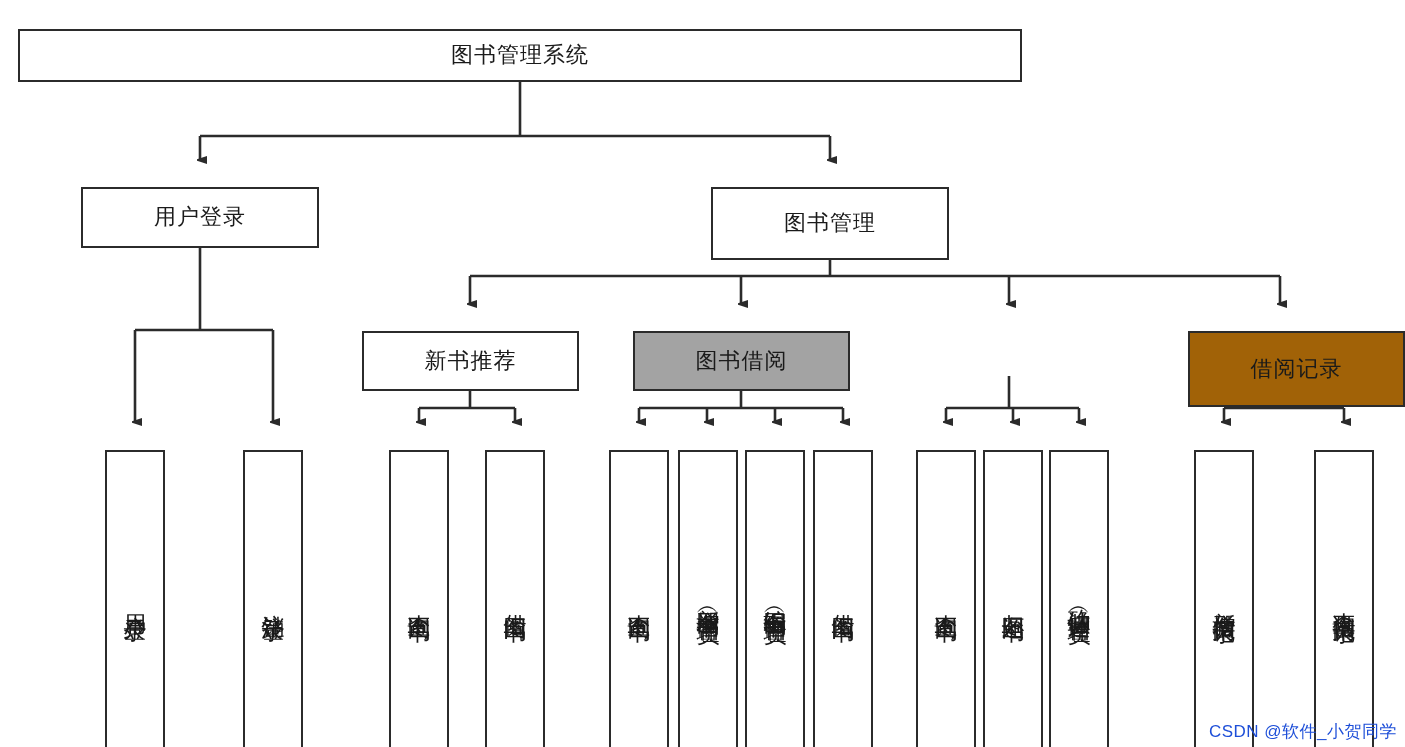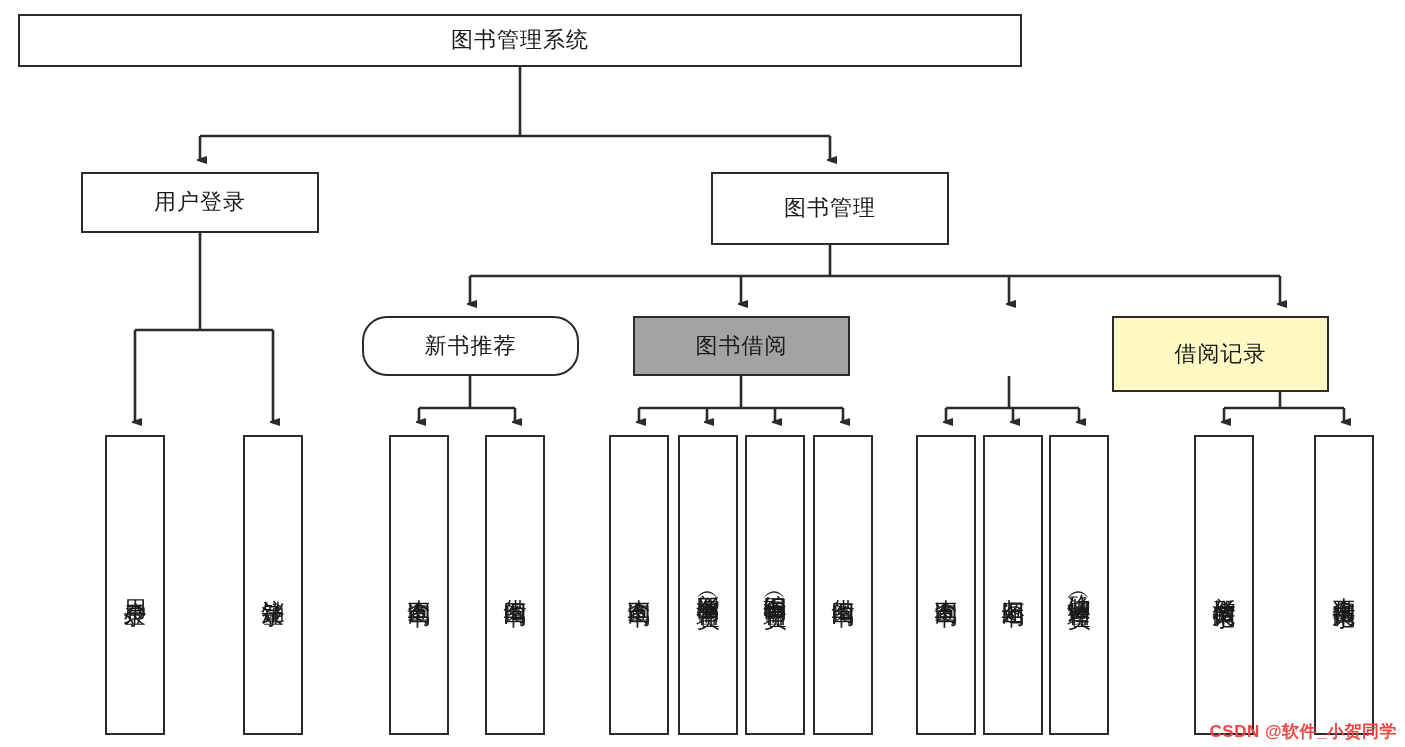--- a/index.html
+++ b/index.html
@@ -27,20 +27,21 @@
   }
   .node {
     position: absolute;
     box-sizing: border-box;
     background: #ffffff;
     border: 2px solid #2b2b2b;
     display: flex;
     align-items: center;
     justify-content: center;
     color: #1a1a1a;
+    margin-top: 15px;
   }
   .node.horiz {
     font-size: 22px;
     letter-spacing: 1px;
     line-height: 1.1;
   }
   .node.vert {
     writing-mode: vertical-rl;
     text-orientation: upright;
     font-size: 23px;
@@ -125,27 +126,27 @@
     <span>图书管理系统</span>
   </div>
 
   <div class="node horiz" style="left: 81px; top: 172px; width: 238px; height: 61px; border-color: rgb(43, 43, 43); background: rgb(255, 255, 255); color: rgb(26, 26, 26);">
     <span>用户登录</span>
   </div>
   <div class="node horiz" style="left: 711px; top: 172px; width: 238px; height: 73px; border-color: rgb(43, 43, 43); background: rgb(255, 255, 255); color: rgb(26, 26, 26);">
     <span>图书管理</span>
   </div>
 
-  <div class="node horiz" style="left: 362px; top: 316px; width: 217px; height: 60px; border-color: rgb(43, 43, 43); background: rgb(255, 255, 255); color: rgb(26, 26, 26); border-radius: 25px;">
+  <div class="node horiz" style="left: 362px; top: 316px; width: 217px; height: 60px; border-color: rgb(43, 43, 43); background: rgb(255, 255, 255); color: rgb(26, 26, 26);">
     <span>新书推荐</span>
   </div>
   <div class="node horiz" style="left: 633px; top: 316px; width: 217px; height: 60px; border-color: rgb(43, 43, 43); background: #a3a3a3; color: rgb(26, 26, 26);">
     <span>图书借阅</span>
   </div>
-  <div class="node horiz" style="left: 1112px; top: 316px; width: 217px; height: 76px; border-color: rgb(43, 43, 43); background: #fef9c3; color: rgb(26, 26, 26);">
+  <div class="node horiz" style="left: 1188px; top: 316px; width: 217px; height: 76px; border-color: rgb(43, 43, 43); background: #a16207; color: rgb(26, 26, 26);">
     <span>借阅记录</span>
   </div>
 
   <div class="node vert" style="left: 105px; top: 435px; width: 60px; height: 300px; border-color: rgb(43, 43, 43); background: rgb(255, 255, 255); color: rgb(26, 26, 26);">
     <span class="vlabel">用户登录</span>
   </div>
   <div class="node vert" style="left: 243px; top: 435px; width: 60px; height: 300px; border-color: rgb(43, 43, 43); background: rgb(255, 255, 255); color: rgb(26, 26, 26);">
     <span class="vlabel">注销登录</span>
   </div>
   <div class="node vert" style="left: 389px; top: 435px; width: 60px; height: 300px; border-color: rgb(43, 43, 43); background: rgb(255, 255, 255); color: rgb(26, 26, 26);">
@@ -175,15 +176,15 @@
   <div class="node vert" style="left: 1049px; top: 435px; width: 60px; height: 300px; border-color: rgb(43, 43, 43); background: rgb(255, 255, 255); color: rgb(26, 26, 26);">
     <span class="vlabel">确认归还（管理员）</span>
   </div>
   <div class="node vert" style="left: 1194px; top: 435px; width: 60px; height: 300px; border-color: rgb(43, 43, 43); background: rgb(255, 255, 255); color: rgb(26, 26, 26);">
     <span class="vlabel">新增借阅记录</span>
   </div>
   <div class="node vert" style="left: 1314px; top: 435px; width: 60px; height: 300px; border-color: rgb(43, 43, 43); background: rgb(255, 255, 255); color: rgb(26, 26, 26);">
     <span class="vlabel">查询借阅记录</span>
   </div>
 
-  <div class="watermark" style="color: #ef4444; font-weight: bold;">CSDN @软件_小贺同学</div>
+  <div class="watermark" style="color: #1d4ed8;">CSDN @软件_小贺同学</div>
 
 </div>
 
 </body></html>

